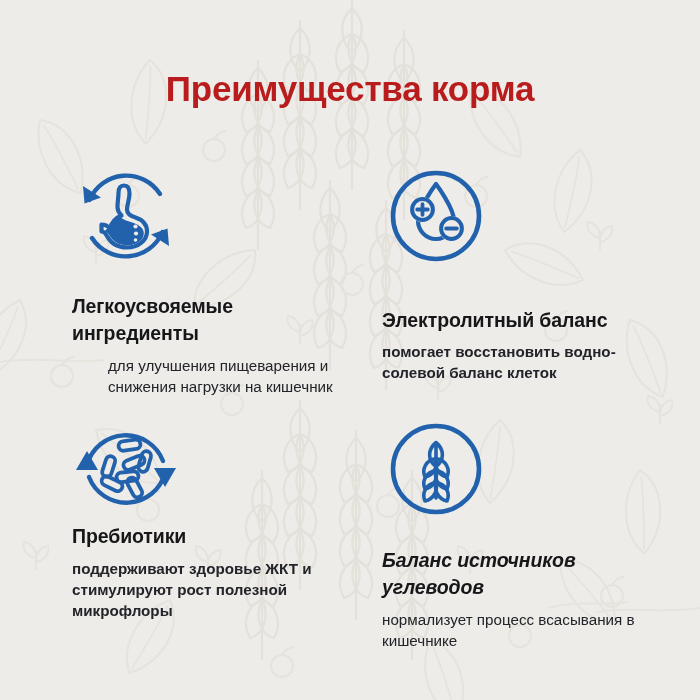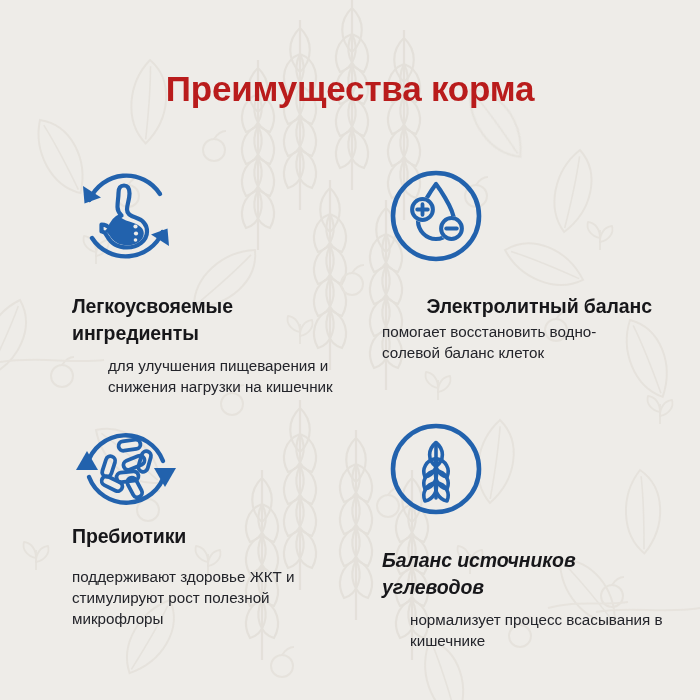--- a/index.html
+++ b/index.html
@@ -93,30 +93,30 @@
     color: #23242a;
     max-width: 268px;
   }
 
   
   .c1 .icon-wrap   { margin-top: 4px; }
   .c1 .benefit-title { margin-top: 23px; }
   .c1 .benefit-desc  { margin-top: 8px; margin-left: 36px; }
 
   .c2 .icon-wrap   { margin-top: 4px; }
-  .c2 .benefit-title { margin-top: 23px; text-align: right; }
-  .c2 .benefit-desc  { margin-top: 1px; }
+  .c2 .benefit-title { margin-top: 37px; }
+  .c2 .benefit-desc  { margin-top: 7px; font-weight: bold; }
 
   .c3 .icon-wrap   { margin-top: 2px; }
   .c3 .benefit-title { }
-  .c3 .benefit-desc  { margin-top: 16px; }
+  .c3 .benefit-desc  { margin-top: 8px; font-weight: bold; }
 
   .c4 .icon-wrap   { margin-top: 2px; }
   .c4 .benefit-title { margin-top: 24px; font-style: italic; }
-  .c4 .benefit-desc  { margin-top: 8px; margin-left: 28px; }
+  .c4 .benefit-desc  { margin-top: 8px; }
 </style>
 </head>
 <body>
 
 <svg id="bg-watermark" viewBox="0 0 700 700" xmlns="http://www.w3.org/2000/svg" aria-hidden="true">
   <defs>
 
     <g id="wm-spike">
       <path d="M0,0 L0,190" fill="none" stroke="#E3E0DA" stroke-width="2.2"></path>
       <path d="M0,8 C-13,20 -13,40 0,52 C13,40 13,20 0,8 Z" fill="none" stroke="#E3E0DA" stroke-width="2.2"></path>

